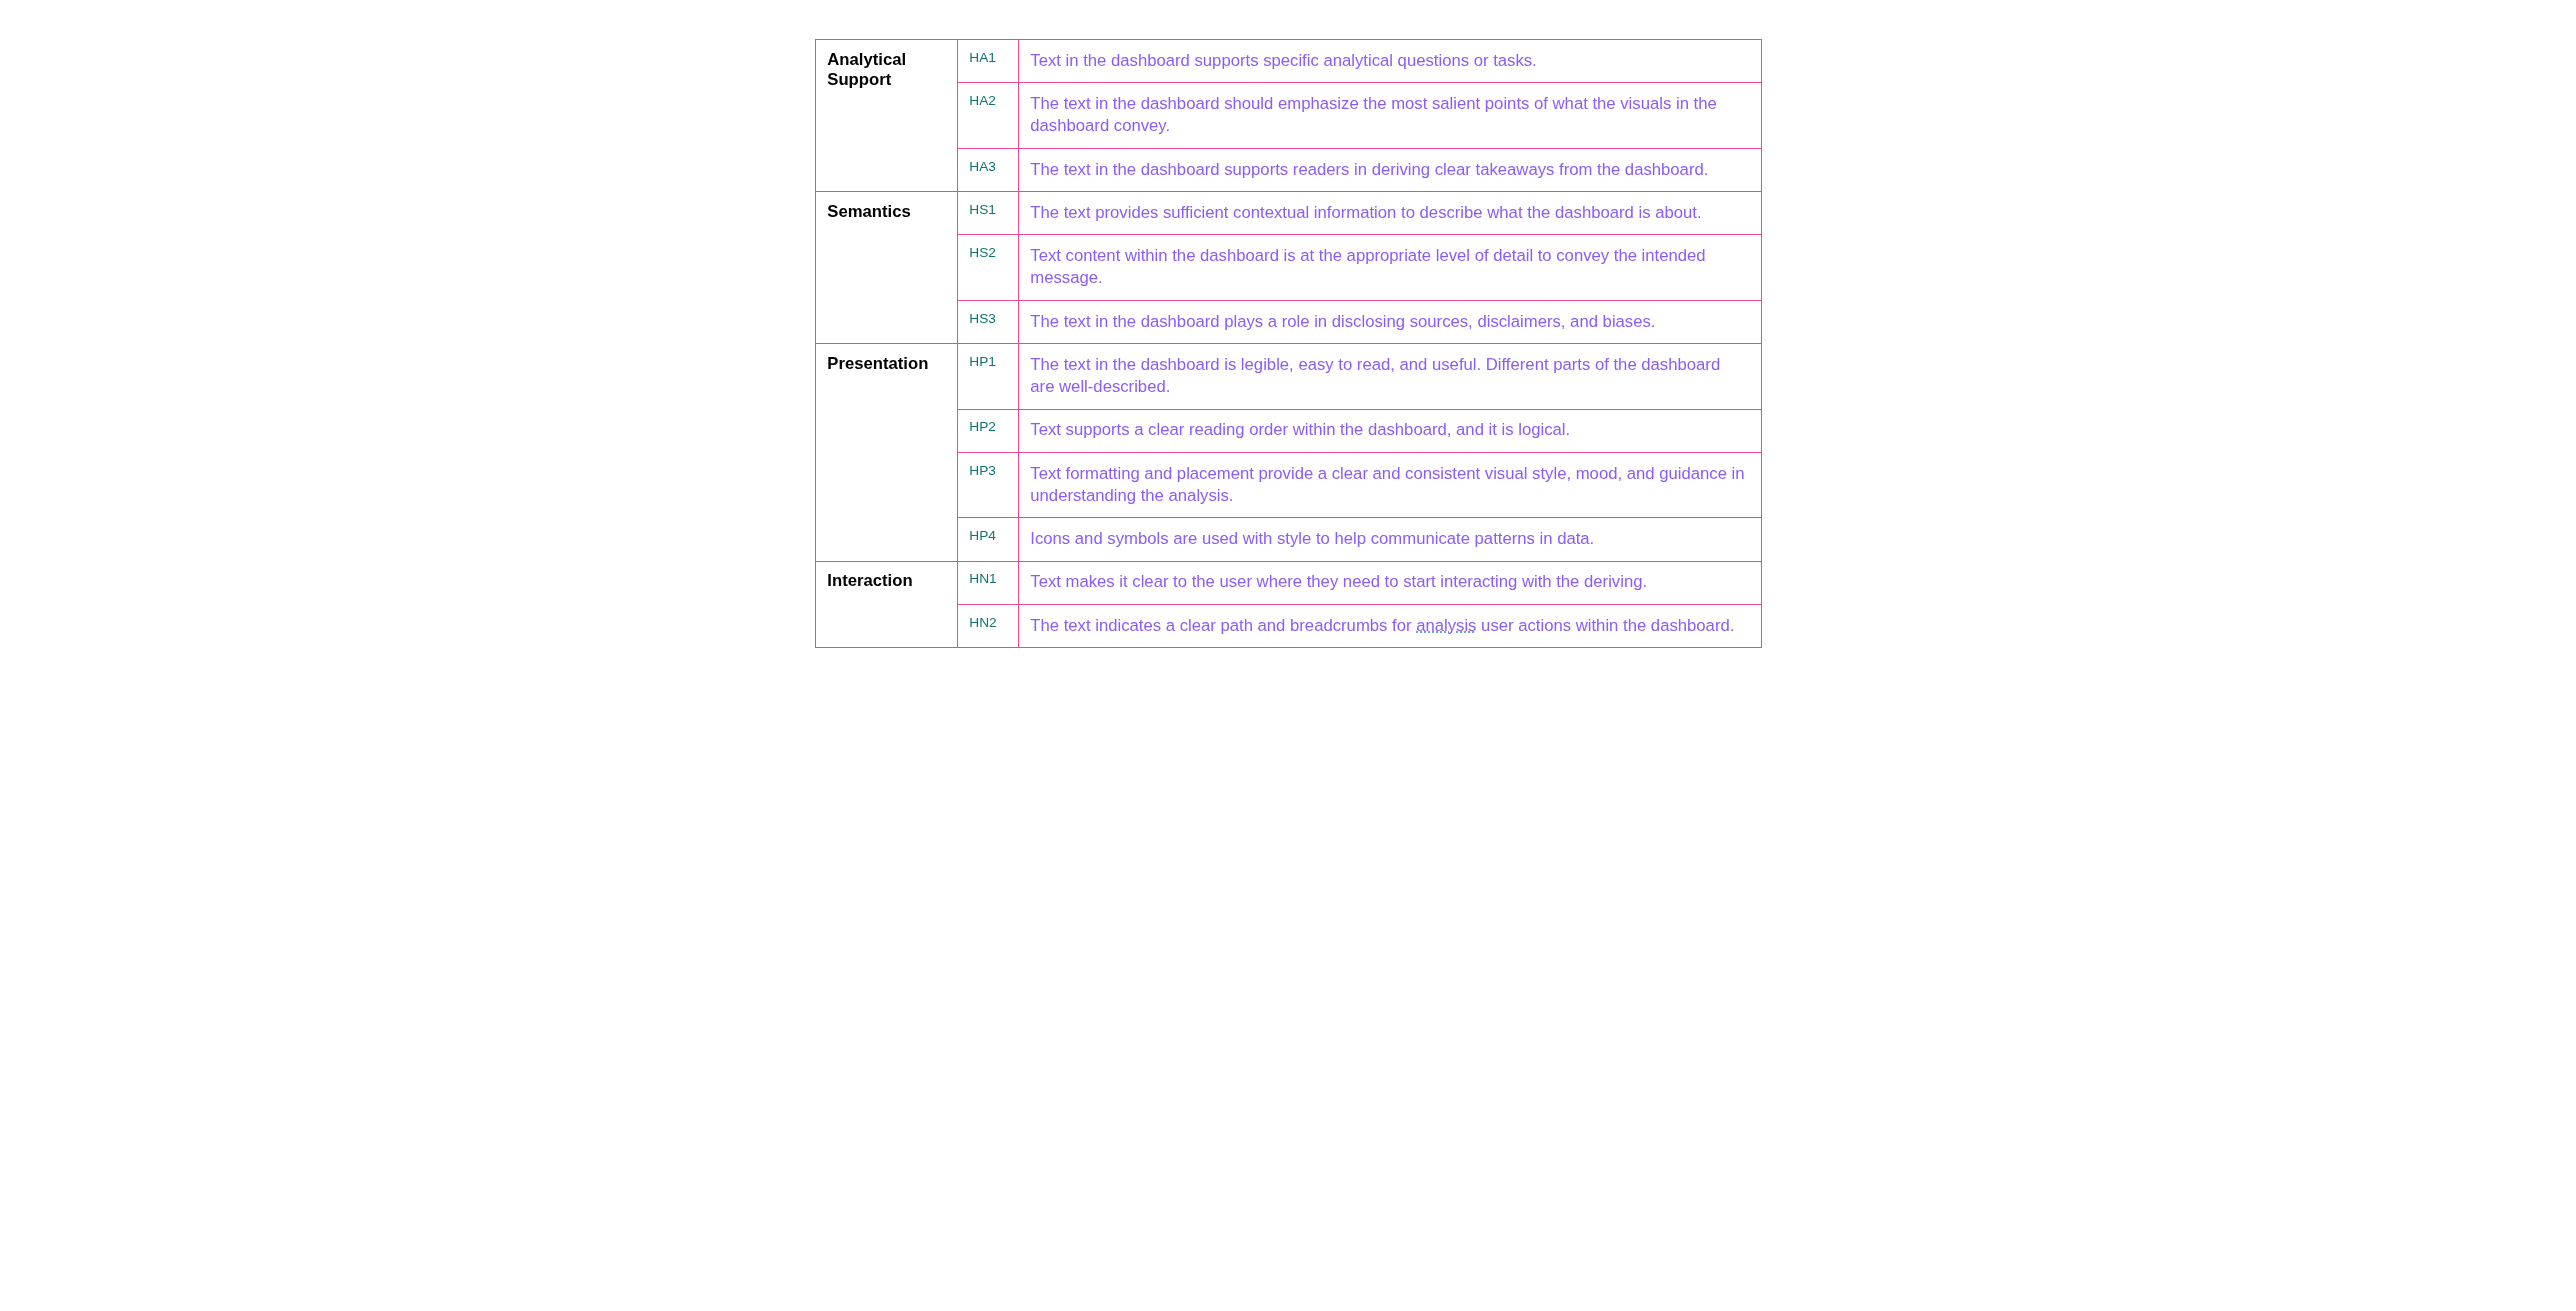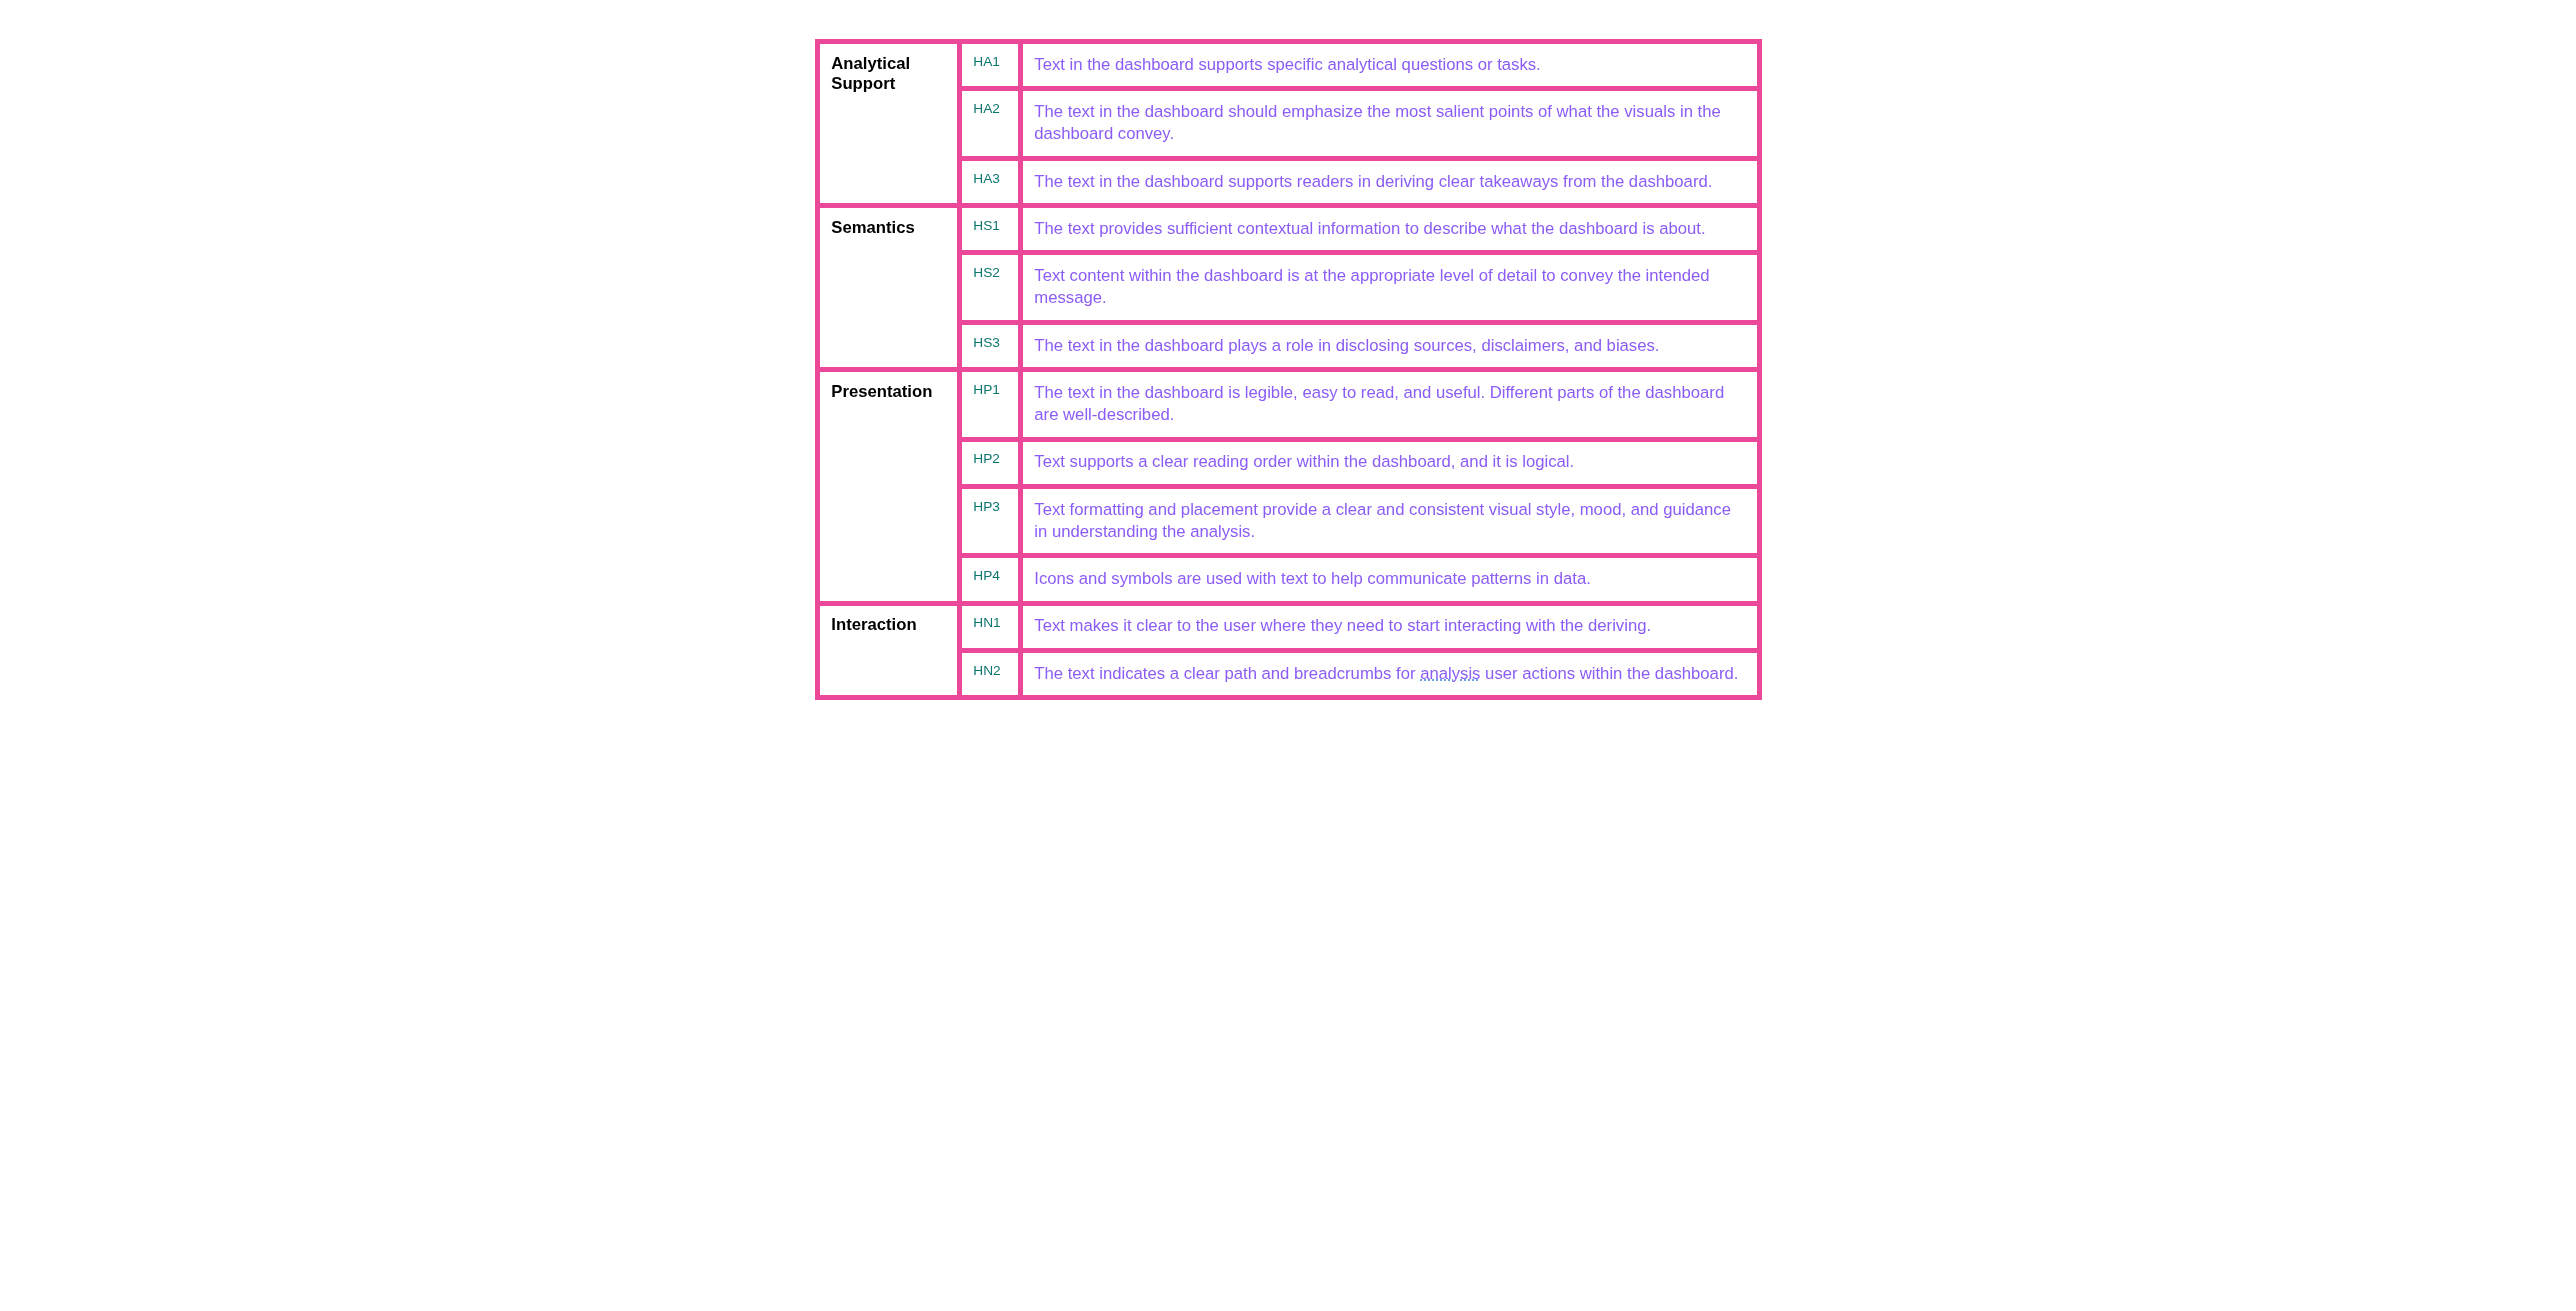--- a/index.html
+++ b/index.html
@@ -16,21 +16,21 @@
     }
     .table-container {
       width: 947px;
     }
     table {
       border-collapse: collapse;
       width: 100%;
       table-layout: fixed;
     }
     td {
-      border: 5px solid #ec4899;
+      border: 1px solid #ec4899;
       vertical-align: top;
       padding: 9.8px 11.8px;
     }
     .category-col {
       width: 142px;
       font-weight: bold;
       font-size: 16.7px;
       color: #000;
     }
     .code-col {
@@ -93,21 +93,21 @@
       <tr>
         <td class="code-col">HP2</td>
         <td class="desc-col">Text supports a clear reading order within the dashboard, and it is logical.</td>
       </tr>
       <tr>
         <td class="code-col">HP3</td>
         <td class="desc-col">Text formatting and placement provide a clear and consistent visual style, mood, and guidance in understanding the analysis.</td>
       </tr>
       <tr>
         <td class="code-col">HP4</td>
-        <td class="desc-col">Icons and symbols are used with text to help communicate patterns in data.</td>
+        <td class="desc-col">Icons and symbols are used with style to help communicate patterns in data.</td>
       </tr>
 
       <tr>
         <td class="category-col" rowspan="2">Interaction</td>
         <td class="code-col">HN1</td>
         <td class="desc-col">Text makes it clear to the user where they need to start interacting with the deriving.</td>
       </tr>
       <tr>
         <td class="code-col">HN2</td>
         <td class="desc-col"><span>The text indicates a clear path and breadcrumbs for </span><span class="underline-dotted">analysis</span><span> user actions within the dashboard.</span></td>

